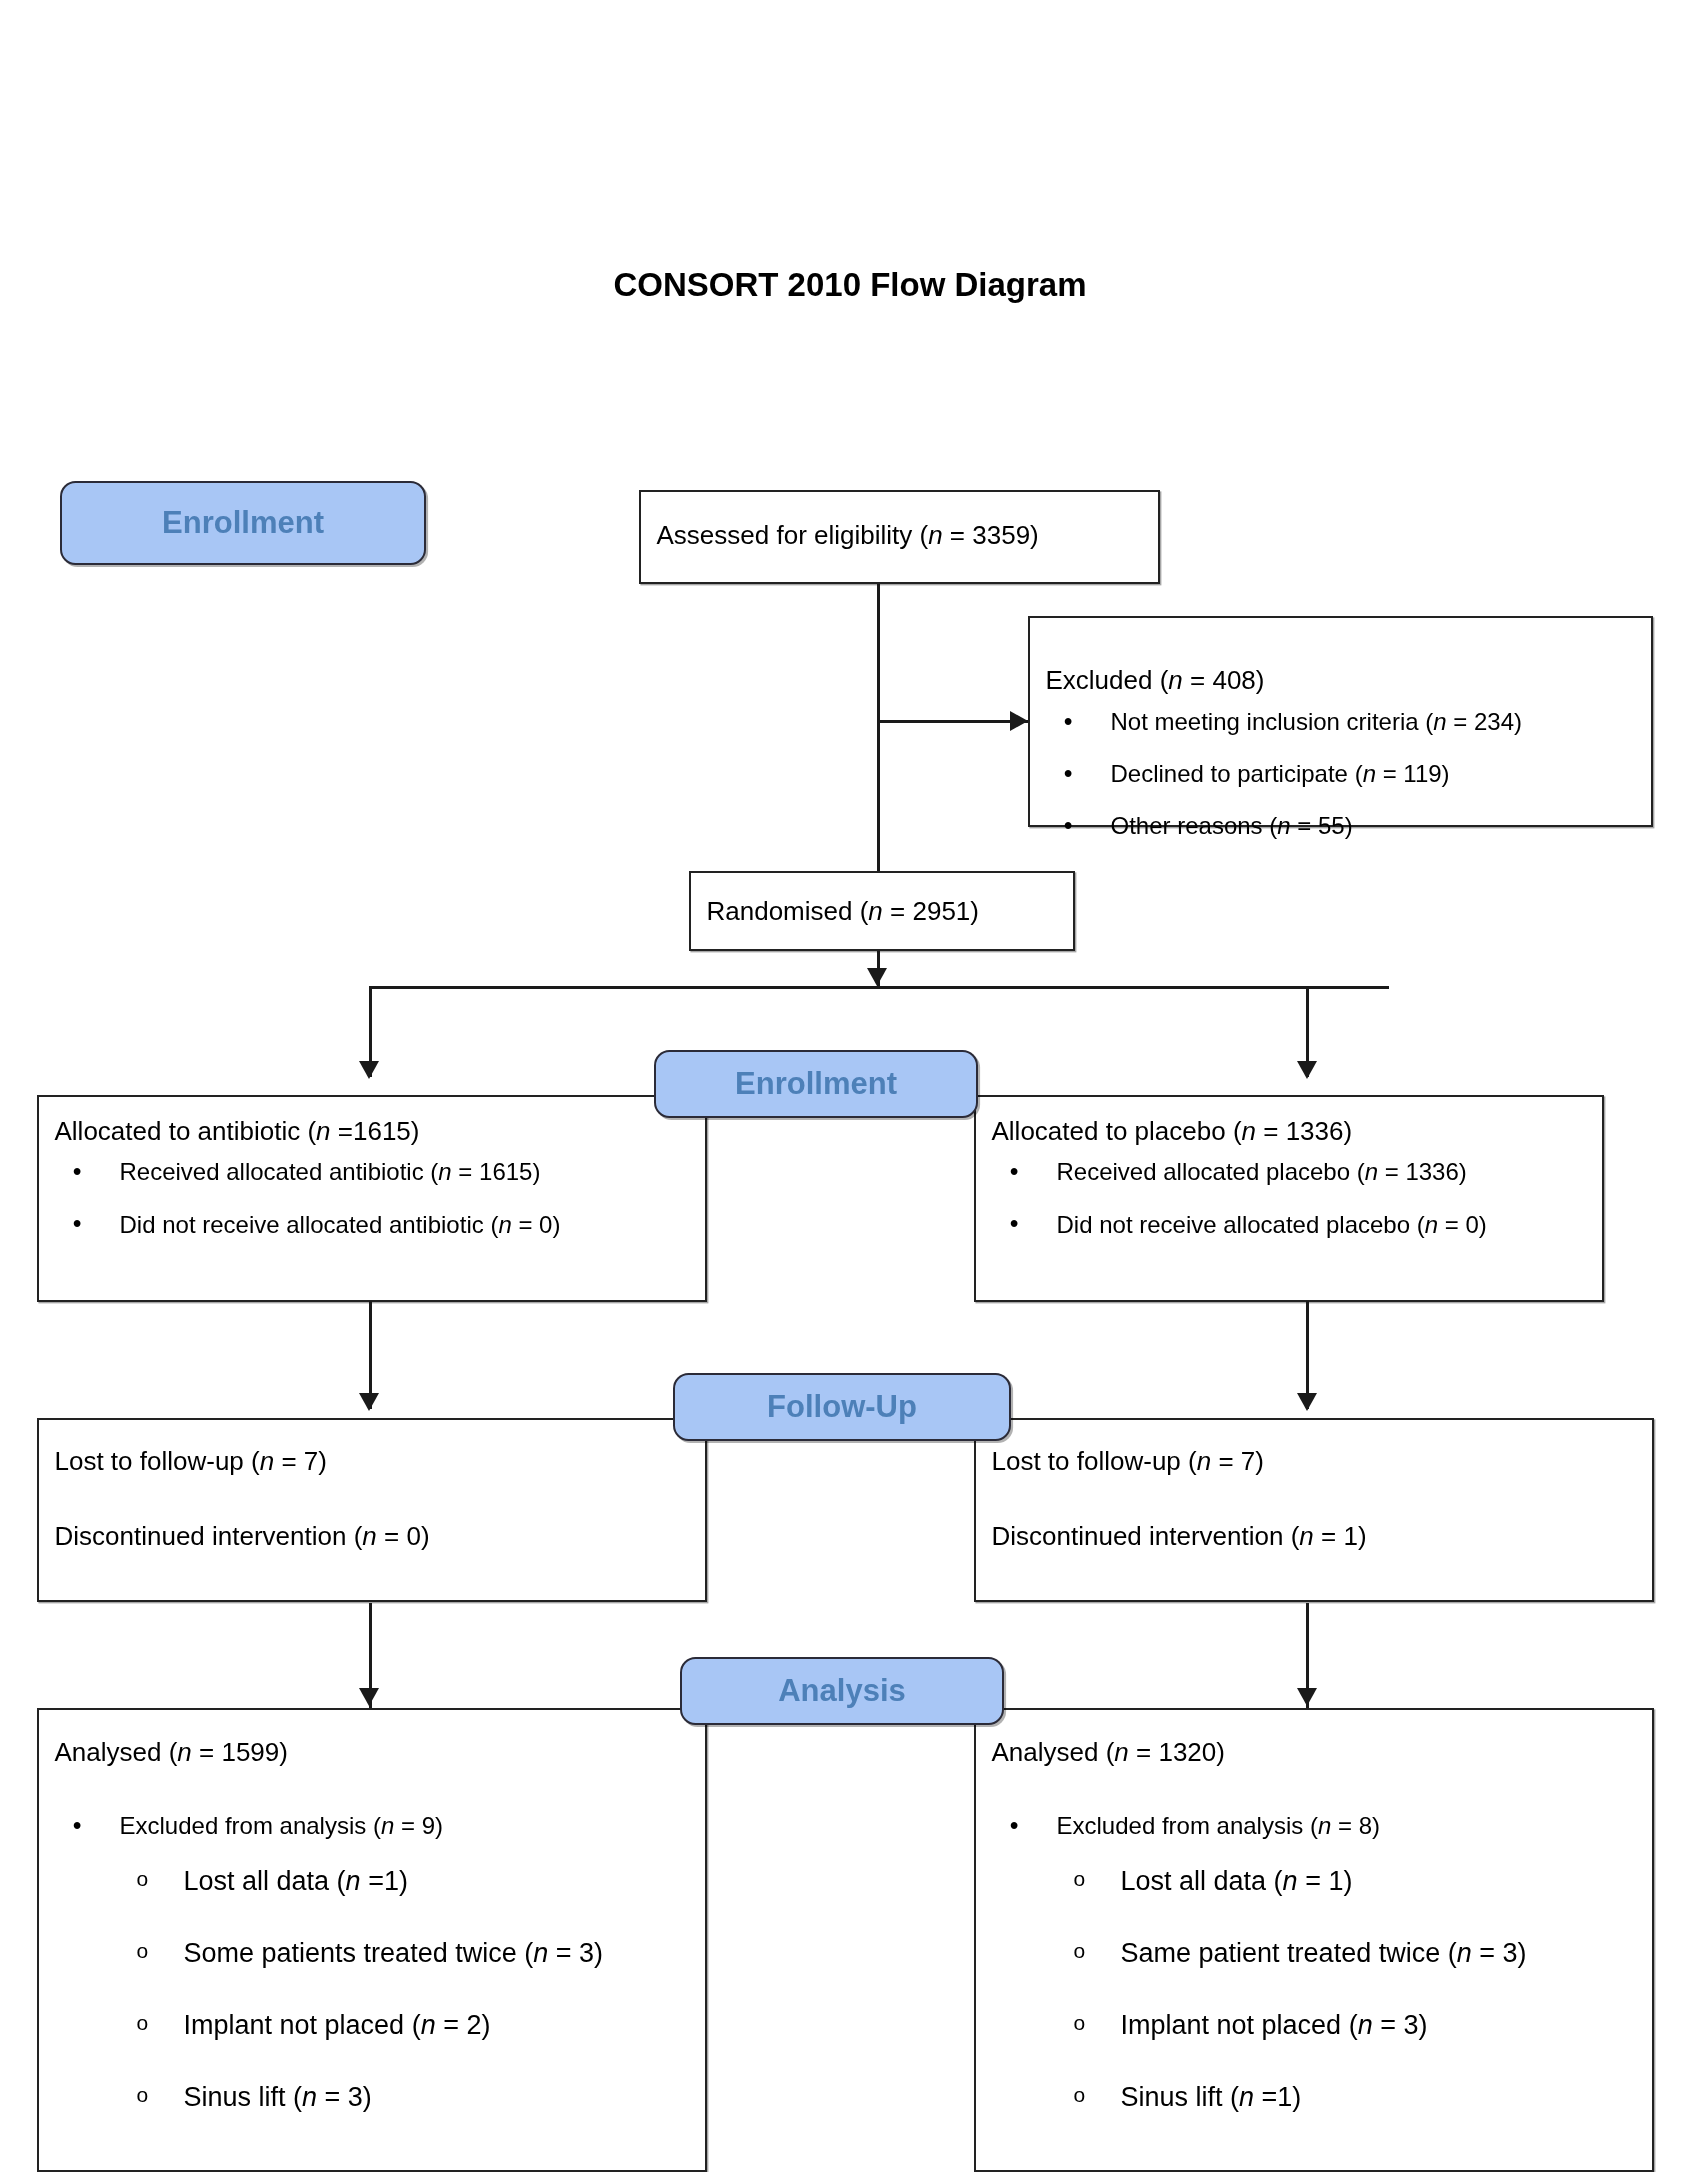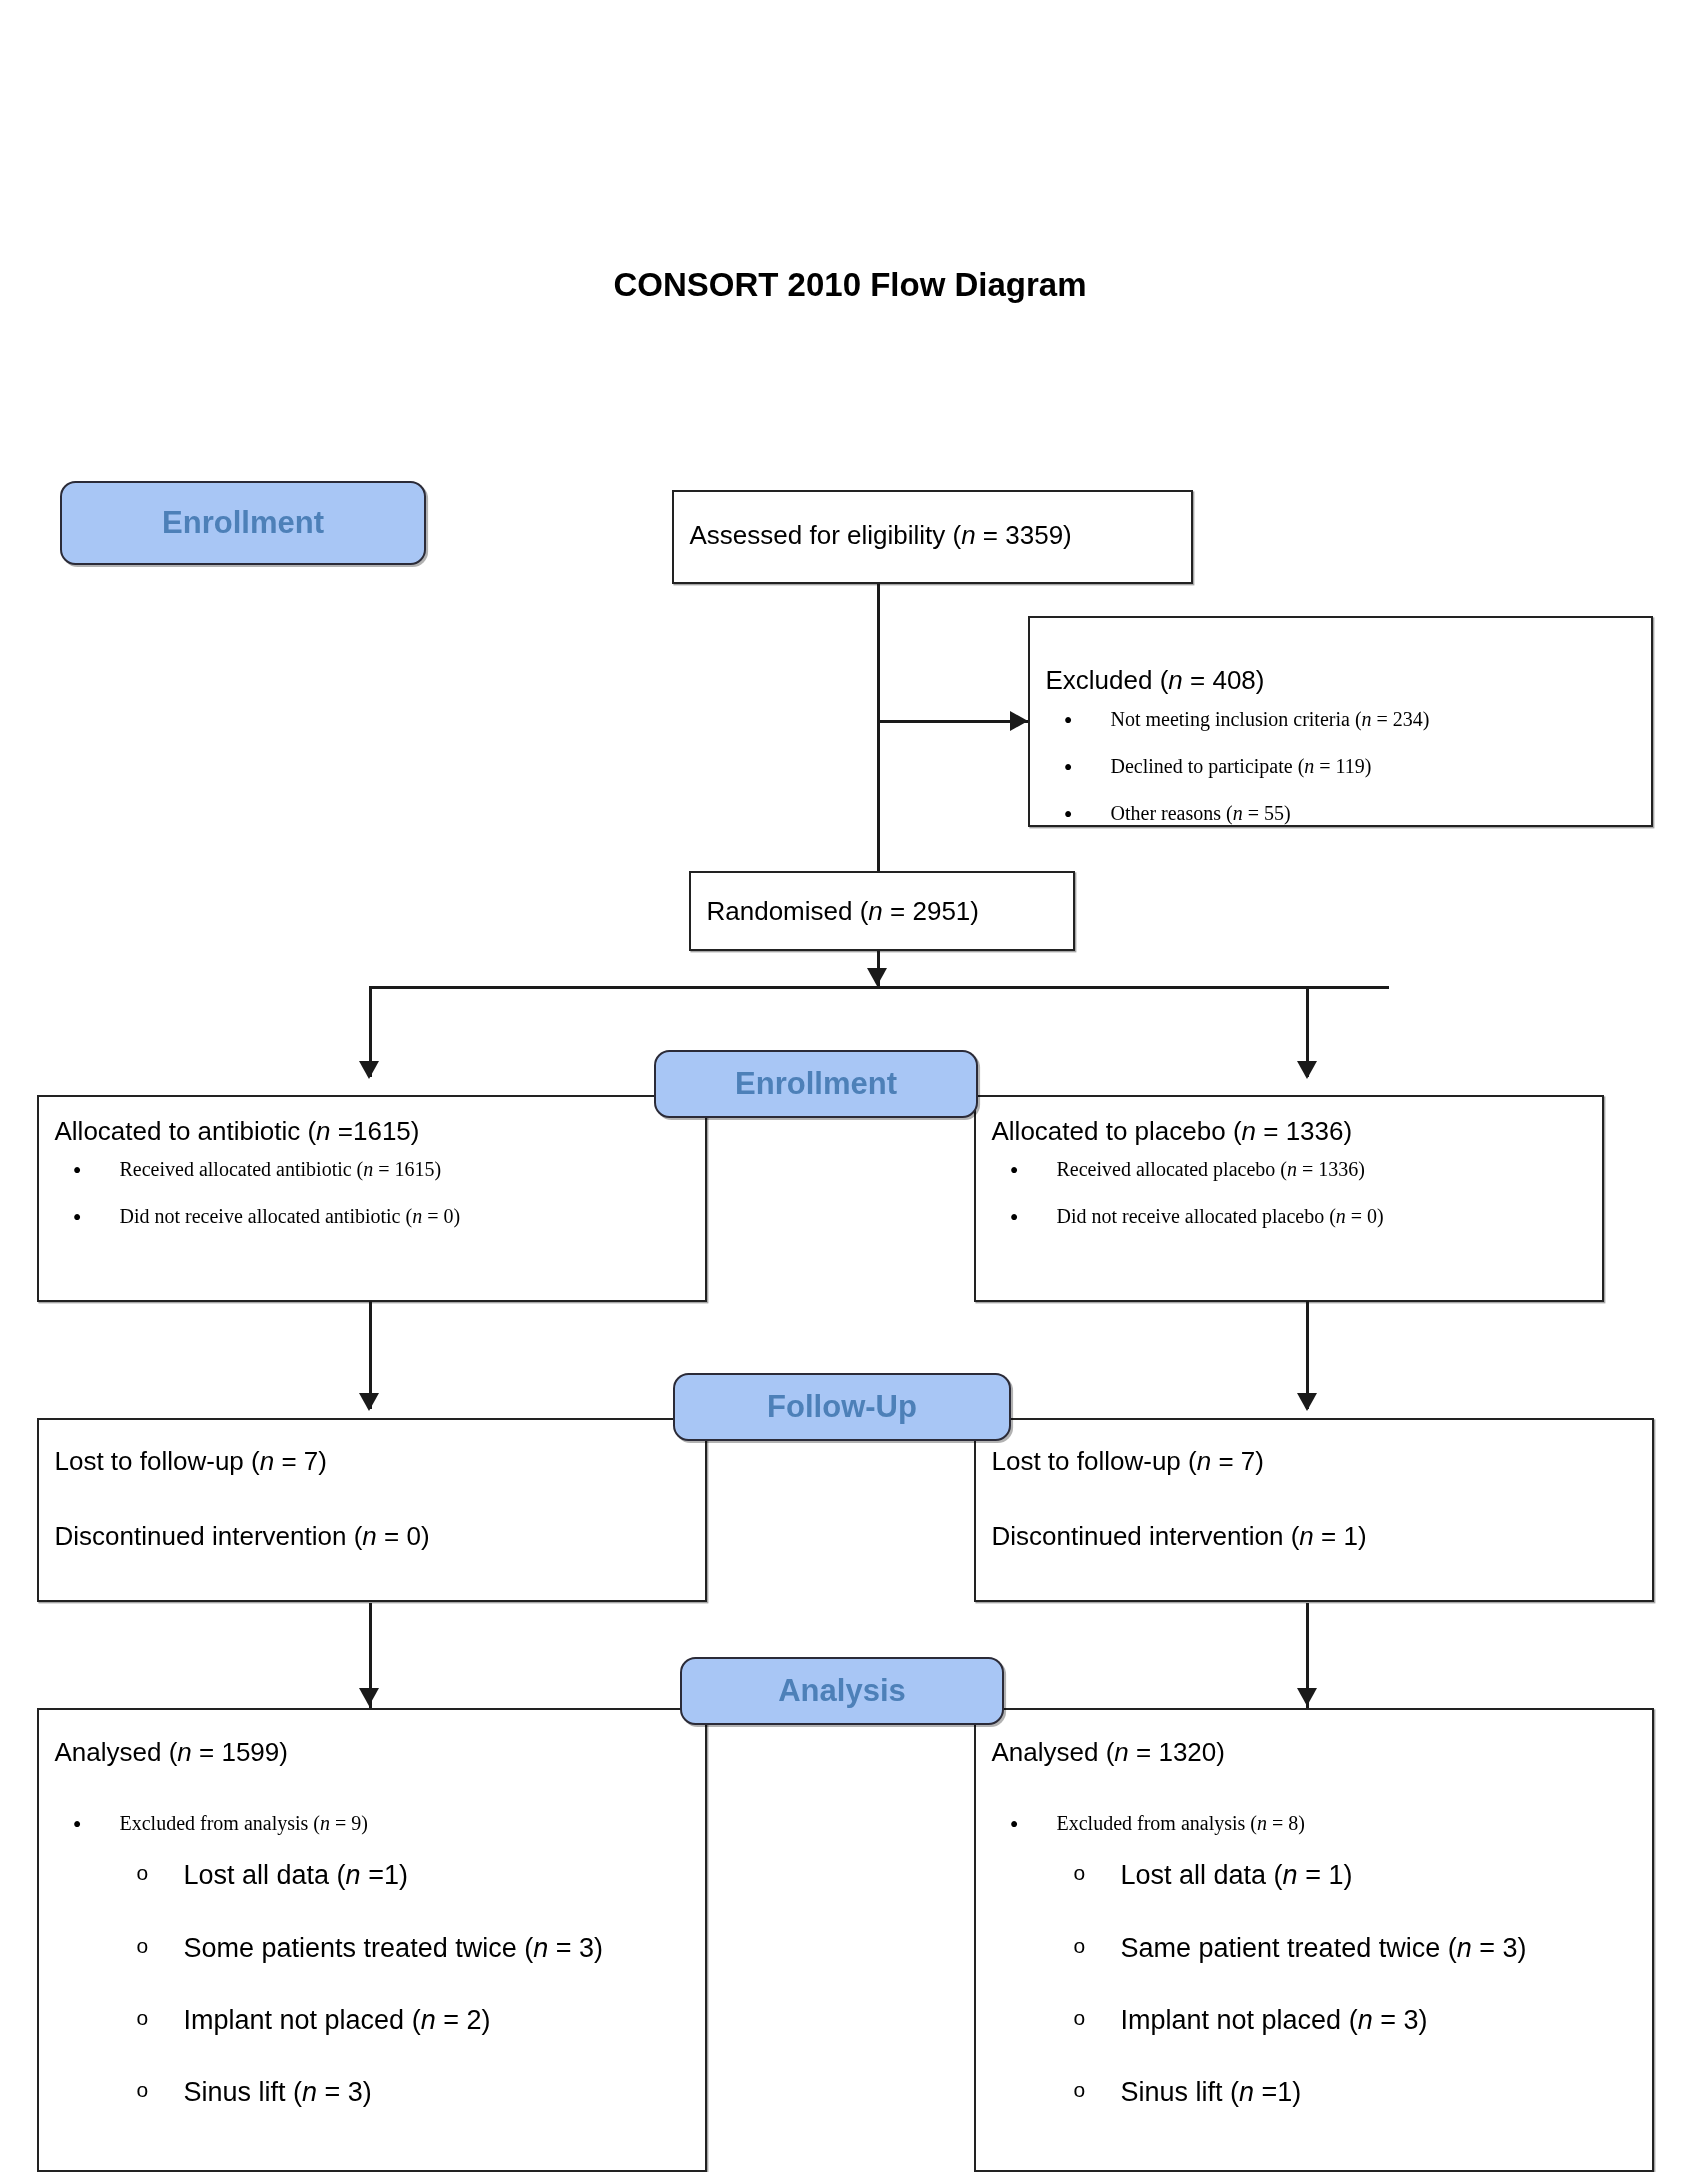--- a/index.html
+++ b/index.html
@@ -111,23 +111,22 @@
 
   ul.bullets {
     list-style: none;
     margin: 7px 0 0 0;
     padding: 0;
   }
   ul.bullets > li {
     position: relative;
     padding-left: 65px;
     margin: 0 0 21px 0;
-    font-size: 20px;
+    font-size: 24px;
     line-height: 1.3;
-    font-family: Liberation Serif, serif;
   }
   ul.bullets > li:before {
     content: "\2022";
     position: absolute;
     left: 18.3px;
     top: -1.4px;
     font-size: 25px;
     line-height: 1.3;
   }
   ul.sub {
@@ -203,21 +202,21 @@
 
 <div id="page">
 
 
   <div id="doc-title">CONSORT 2010 Flow Diagram</div>
 
   <div class="stage" style="left:60px; top:481px; width:366px; height:84px;">
     <span>Enrollment</span>
   </div>
 
-  <div class="box" style="left:639px; top:490px; width:521px; height:94px;margin-left:33px;">
+  <div class="box" style="left:639px; top:490px; width:521px; height:94px;">
     <div class="box-inner" style="padding-top:25px;">
       <div class="line1">Assessed for eligibility (<span class="nvar">n</span> = 3359)</div>
     </div>
   </div>
 
   <div class="vline" style="left:877px; top:584px; height:287px;"></div>
 
   <div class="hline" style="left:877px; top:720px; width:156px;"></div>
   <div class="arrow-right" style="left:1010px; top:711px;"></div>
 

